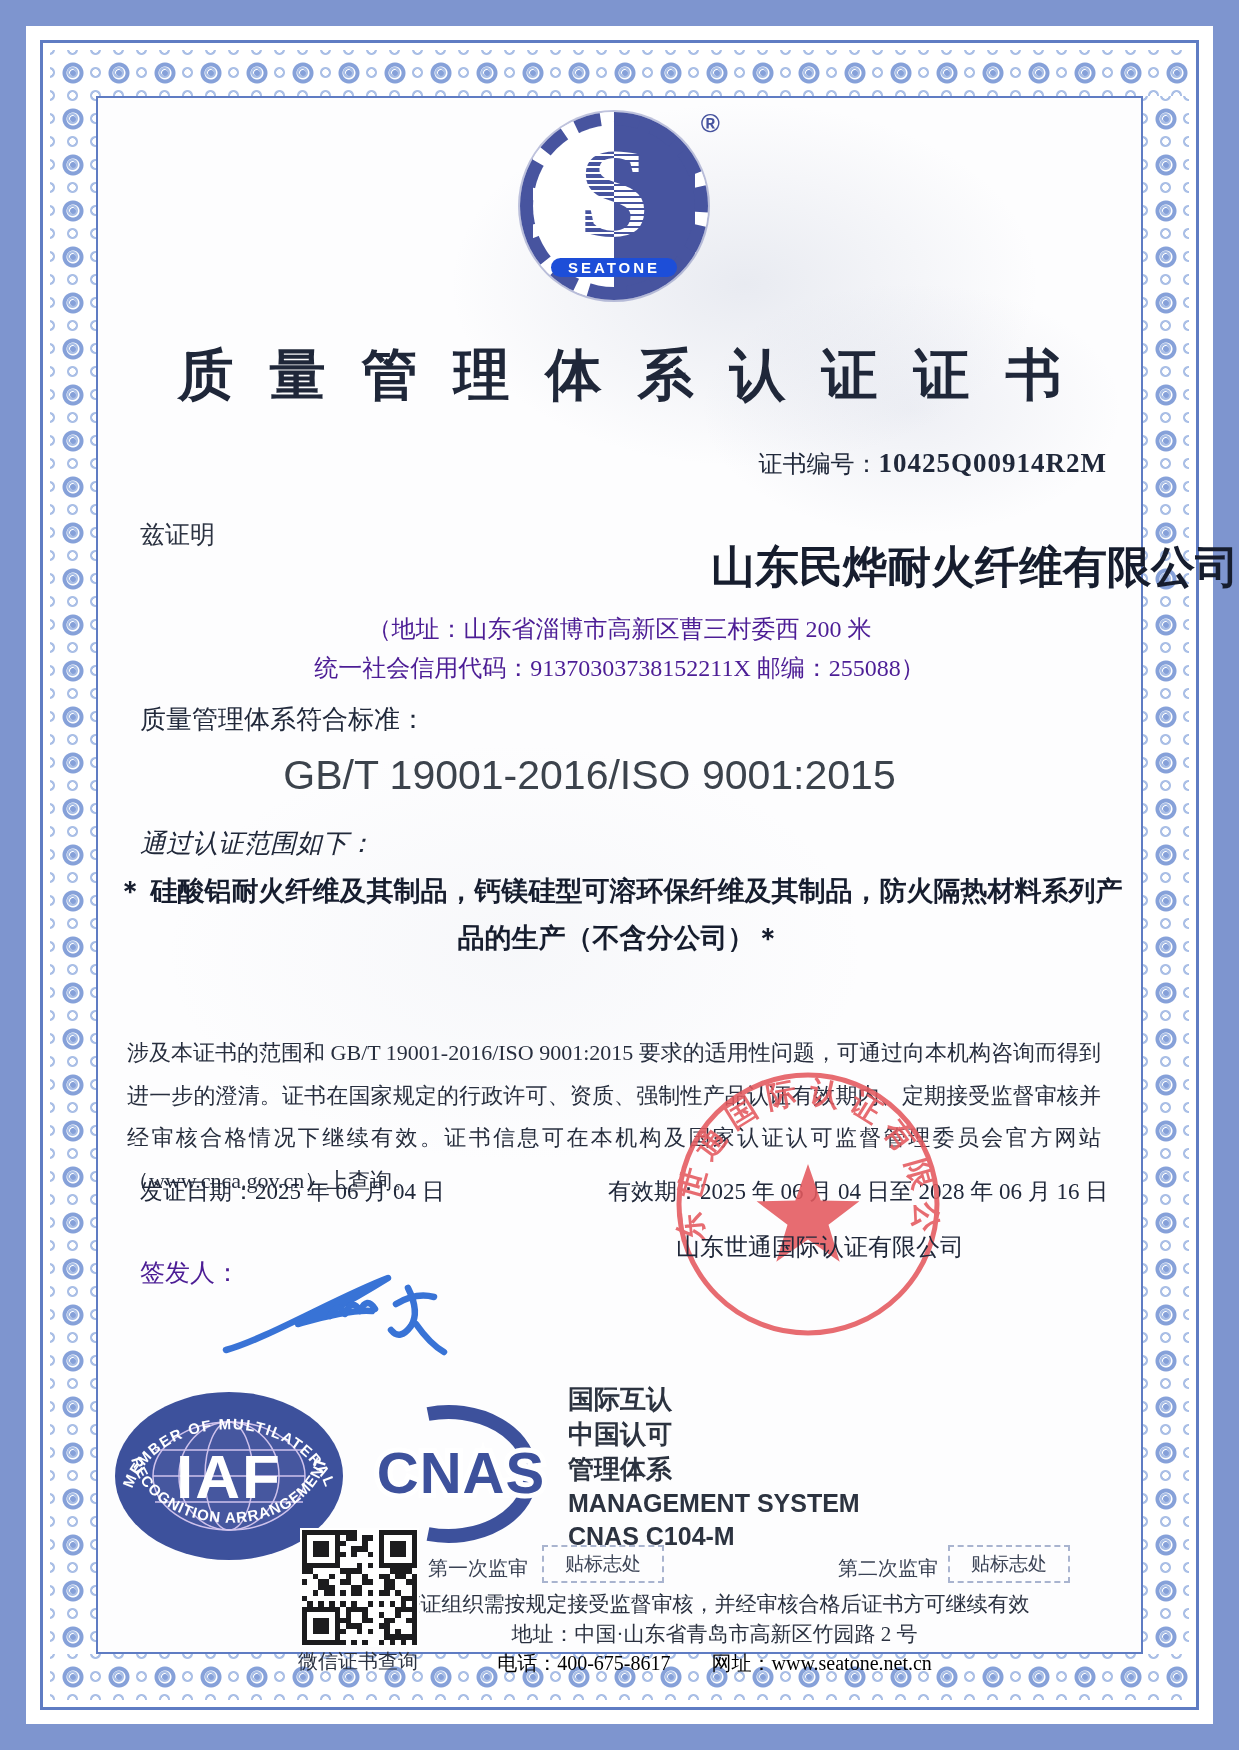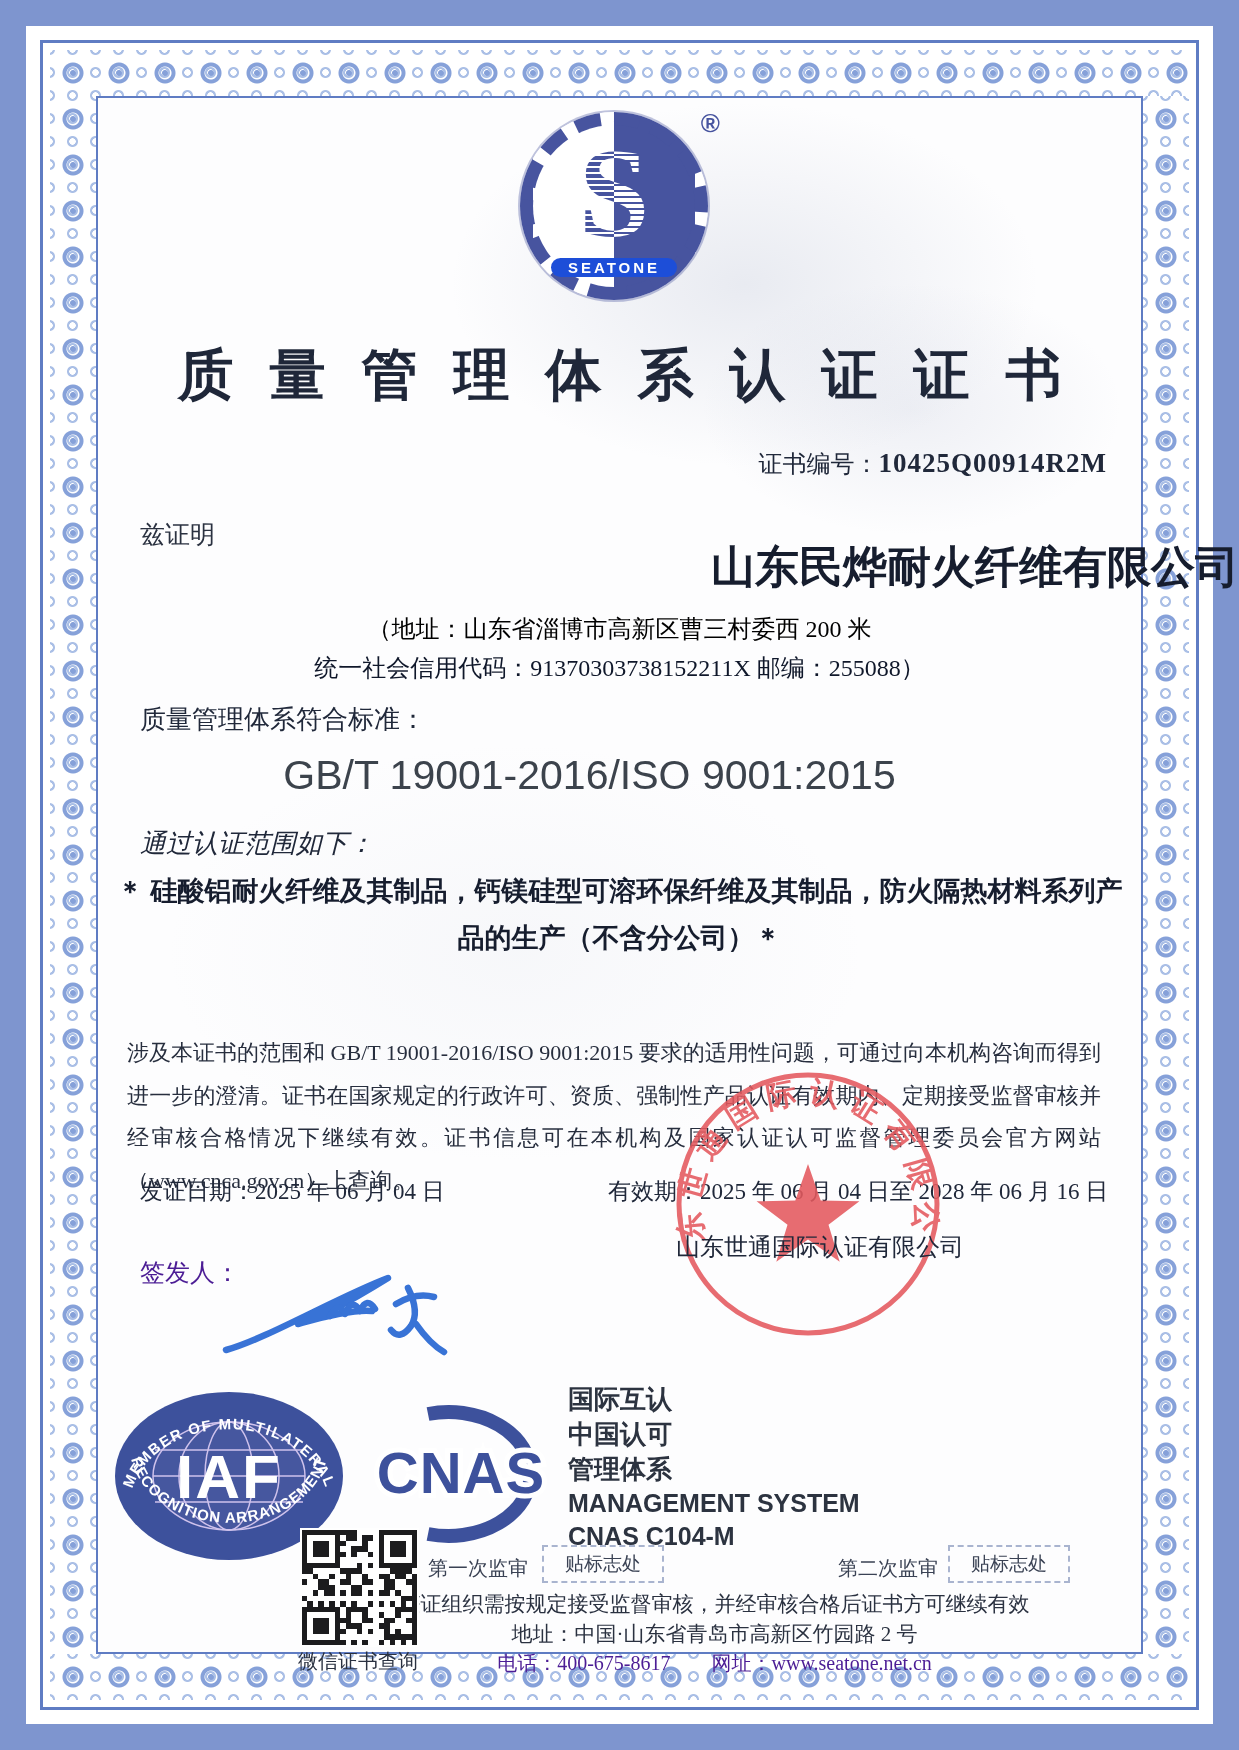--- a/index.html
+++ b/index.html
@@ -47,22 +47,22 @@
       font-size:26px;color:#47549f;font-weight:bold;}
 
   
   .abs{position:absolute;}
   .title{left:0;right:0;top:338px;text-align:center;font-size:56px;font-weight:bold;
       color:#1f2739;letter-spacing:36px;padding-left:36px;}
   .certno{right:132px;top:448px;font-size:24px;color:#20283a;}
   .certno b{font-size:27px;letter-spacing:1px;}
   .certify{left:140px;top:518px;font-size:25px;color:#2a3140;}
   .company{left:0;right:0;top:538px;text-align:right;font-size:44px;font-weight:bold;color:#161d2e;}
-  .addr1{left:0;right:0;top:613px;text-align:center;font-size:24px;color:#000000;}
-  .addr2{left:0;right:0;top:652px;text-align:center;font-size:24px;color:#0f172a;}
+  .addr1{left:0;right:0;top:613px;text-align:center;font-size:24px;color:#4c1d95;}
+  .addr2{left:0;right:0;top:652px;text-align:center;font-size:24px;color:#4c1d95;}
   .stdlabel{left:140px;top:702px;font-size:26px;color:#20283a;}
   .stdname{left:0;right:60px;top:752px;text-align:center;font-size:41px;color:#3c434c;
       font-family:"Liberation Sans","DejaVu Sans",sans-serif;}
   .scopelabel{left:140px;top:826px;font-size:26px;color:#20283a;font-style:italic;}
   .scope{left:115px;right:115px;top:868px;text-align:center;font-size:27px;font-weight:bold;
       color:#161d2e;line-height:47px;}
   .notice{left:127px;right:138px;top:1032px;font-size:22px;color:#272e3e;line-height:42.5px;
       text-align:justify;text-justify:inter-character;}
   .issuedate{left:140px;top:1176px;font-size:23px;color:#20283a;}
   .validity{left:608px;top:1176px;font-size:23px;color:#20283a;}
@@ -80,21 +80,21 @@
   .cnasblock .zh{font-size:26px;color:#2c3340;font-weight:bold;}
   .cnasblock .en{font-size:25px;color:#2c3340;font-weight:bold;line-height:33px;}
   .surv1{left:428px;top:1555px;font-size:20px;color:#3a4254;}
   .surv2{left:838px;top:1555px;font-size:20px;color:#3a4254;}
   .sticker{width:118px;height:34px;border:2px dashed #a9b4cf;text-align:center;
       line-height:34px;font-size:19px;color:#3a4254;}
   .stick1{left:542px;top:1545px;}
   .stick2{left:948px;top:1545px;}
   .fnote{left:300px;right:110px;top:1590px;text-align:center;font-size:21px;color:#2a3140;}
   .faddr{left:300px;right:110px;top:1620px;text-align:center;font-size:21px;color:#2a3140;}
-  .fline{left:300px;right:110px;top:1650px;text-align:center;font-size:20px;color:#4c1d95;}
+  .fline{left:300px;right:110px;top:1650px;text-align:center;font-size:20px;color:#000000;}
   .fline span{margin:0 18px;}
   .qr{left:300px;top:1528px;width:115px;height:115px;background:#fff;padding:2px;
       display:grid;grid-template-columns:repeat(21,1fr);grid-template-rows:repeat(21,1fr);}
   .qr i{display:block;}
   .qr .b{background:#1c1c1e;}
   .qr .w{background:#fff;}
   .qrcap{left:272px;top:1648px;width:172px;text-align:center;font-size:20px;color:#2a3140;}
 </style>
 </head>
 <body>

